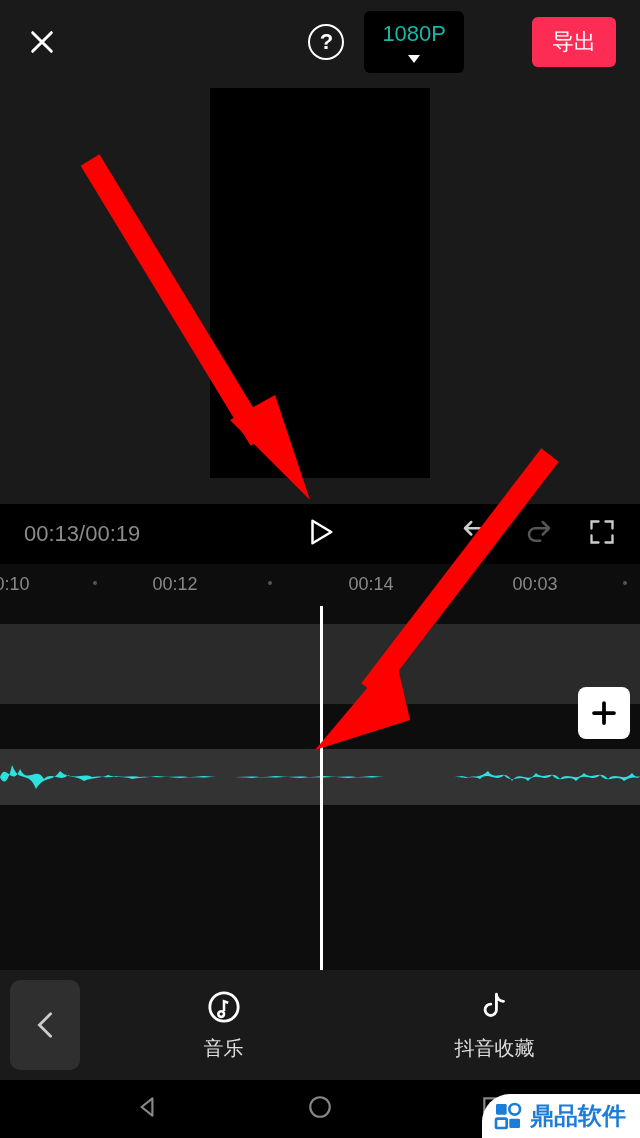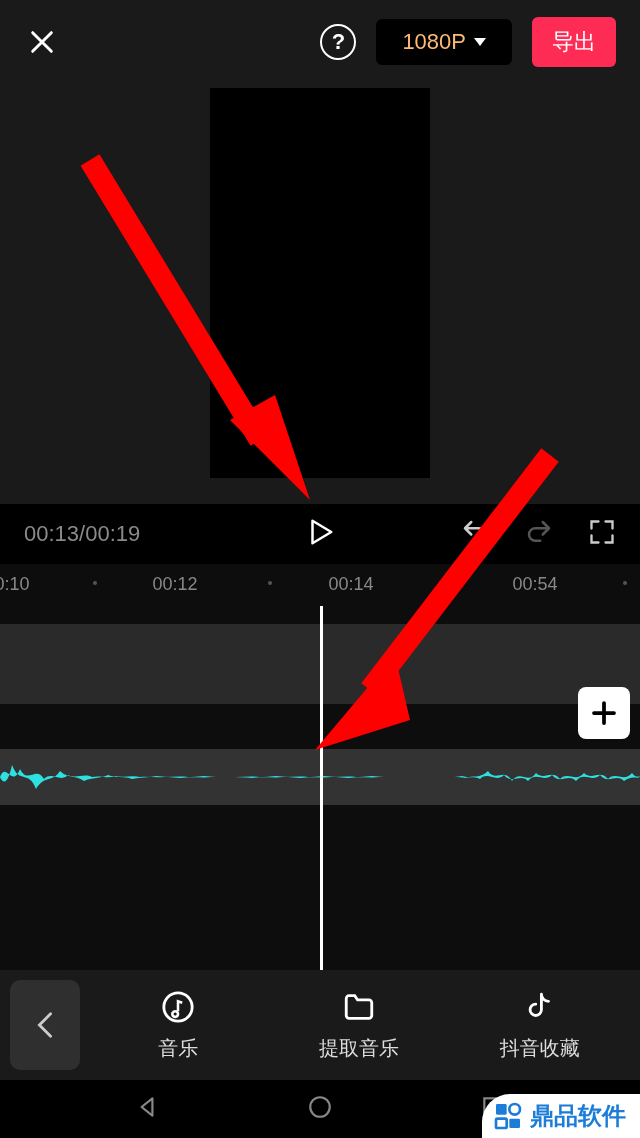--- a/index.html
+++ b/index.html
@@ -2,23 +2,23 @@
 <html><head>
 <meta charset="utf-8">
 <style>
   * { margin: 0; padding: 0; box-sizing: border-box; }
   body { background: #1a1a1a; font-family: -apple-system, sans-serif; color: #fff; width: 640px; height: 1138px; overflow: hidden; position: relative; }
   
   .topbar { display: flex; align-items: center; justify-content: space-between; padding: 20px 24px; height: 84px; background: #1a1a1a; }
   .tb-left, .tb-right { display: flex; align-items: center; gap: 20px; }
   .close-x { width: 36px; height: 36px; display: flex; align-items: center; justify-content: center; }
   .help { width: 36px; height: 36px; border: 2.5px solid #fff; border-radius: 50%; display: flex; align-items: center; justify-content: center; font-size: 22px; font-weight: bold; }
-  .res-select { background: #000; color: #fdba74; padding: 10px 26px; border-radius: 6px; font-size: 22px; display: flex; align-items: center; gap: 8px; }
+  .res-select { background: #000; color: #14b8a6; padding: 10px 18px; border-radius: 6px; font-size: 22px; display: flex; align-items: center; gap: 8px; flex-direction: column; }
   .res-select .tri { width: 0; height: 0; border-left: 6px solid transparent; border-right: 6px solid transparent; border-top: 8px solid #fff; }
-  .export-btn { background: #FE2C55; color: #fff; padding: 10px 20px; border-radius: 6px; font-size: 22px; font-weight: 500; }
+  .export-btn { background: #FE2C55; color: #fff; padding: 10px 20px; border-radius: 6px; font-size: 22px; font-weight: 500; margin-left: 48px; }
   
   .preview-area { height: 420px; background: #1a1a1a; display: flex; align-items: flex-start; justify-content: center; padding-top: 4px; }
   .preview-box { width: 220px; height: 390px; background: #000; }
   
   .player-bar { height: 60px; display: flex; align-items: center; padding: 0 24px; position: relative; background: #000000; }
   .time-text { color: #8a8a8a; font-size: 22px; }
   .play-btn { position: absolute; left: 50%; transform: translateX(-50%); }
   .pb-right { position: absolute; right: 24px; display: flex; align-items: center; gap: 34px; }
   
   .timeline { height: 430px; background: #0d0d0d; position: relative; overflow: hidden; }
@@ -104,23 +104,23 @@
     </div>
   </div>
 </div>
 
 <div class="timeline">
   <div class="ruler">
     <span class="ruler-label" style="left:12px">0:10</span>
     <span class="ruler-dot" style="left:95px"></span>
     <span class="ruler-label" style="left:175px">00:12</span>
     <span class="ruler-dot" style="left:270px"></span>
-    <span class="ruler-label" style="left:351px">00:14</span>
+    <span class="ruler-label" style="left:371px">00:14</span>
     <span class="ruler-dot" style="left:445px"></span>
-    <span class="ruler-label" style="left:535px">00:54</span>
+    <span class="ruler-label" style="left:535px">00:03</span>
     <span class="ruler-dot" style="left:625px"></span>
   </div>
 
   <div class="track-video"></div>
 
   <div class="add-btn">
     <svg width="30" height="30" viewBox="0 0 24 24">
         <path d="M12 4 V20 M4 12 H20" stroke="#000" stroke-width="3" stroke-linecap="round"></path>
       </svg>
   </div>
@@ -154,28 +154,20 @@
       <svg width="34" height="34" viewBox="0 0 24 24">
           <circle cx="12" cy="12" r="10" fill="none" stroke="#fff" stroke-width="2"></circle>
           <path d="M10 15 a2 2 0 1 0 0.01 0 M12 15 V8 L15 9" fill="none" stroke="#fff" stroke-width="1.8"></path>
         </svg>
     </div>
     <span class="lbl">音乐</span>
   </div>
   <div class="tool-item">
     <div class="tool-icon">
       <svg width="34" height="34" viewBox="0 0 24 24">
-          <path d="M3 6 a2 2 0 0 1 2 -2 h4 l2 3 h8 a2 2 0 0 1 2 2 v9 a2 2 0 0 1 -2 2 H5 a2 2 0 0 1 -2 -2 Z" fill="none" stroke="#fff" stroke-width="2"></path>
-        </svg>
-    </div>
-    <span class="lbl">提取音乐</span>
-  </div>
-  <div class="tool-item">
-    <div class="tool-icon">
-      <svg width="34" height="34" viewBox="0 0 24 24">
           <path d="M13 3 v11 a4 4 0 1 1 -4 -4 M13 3 a5 5 0 0 0 5 5" fill="none" stroke="#fff" stroke-width="2" stroke-linecap="round"></path>
         </svg>
     </div>
     <span class="lbl">抖音收藏</span>
   </div>
 </div>
 
 <div class="navbar">
   <div>
     <svg width="26" height="26" viewBox="0 0 24 24">

